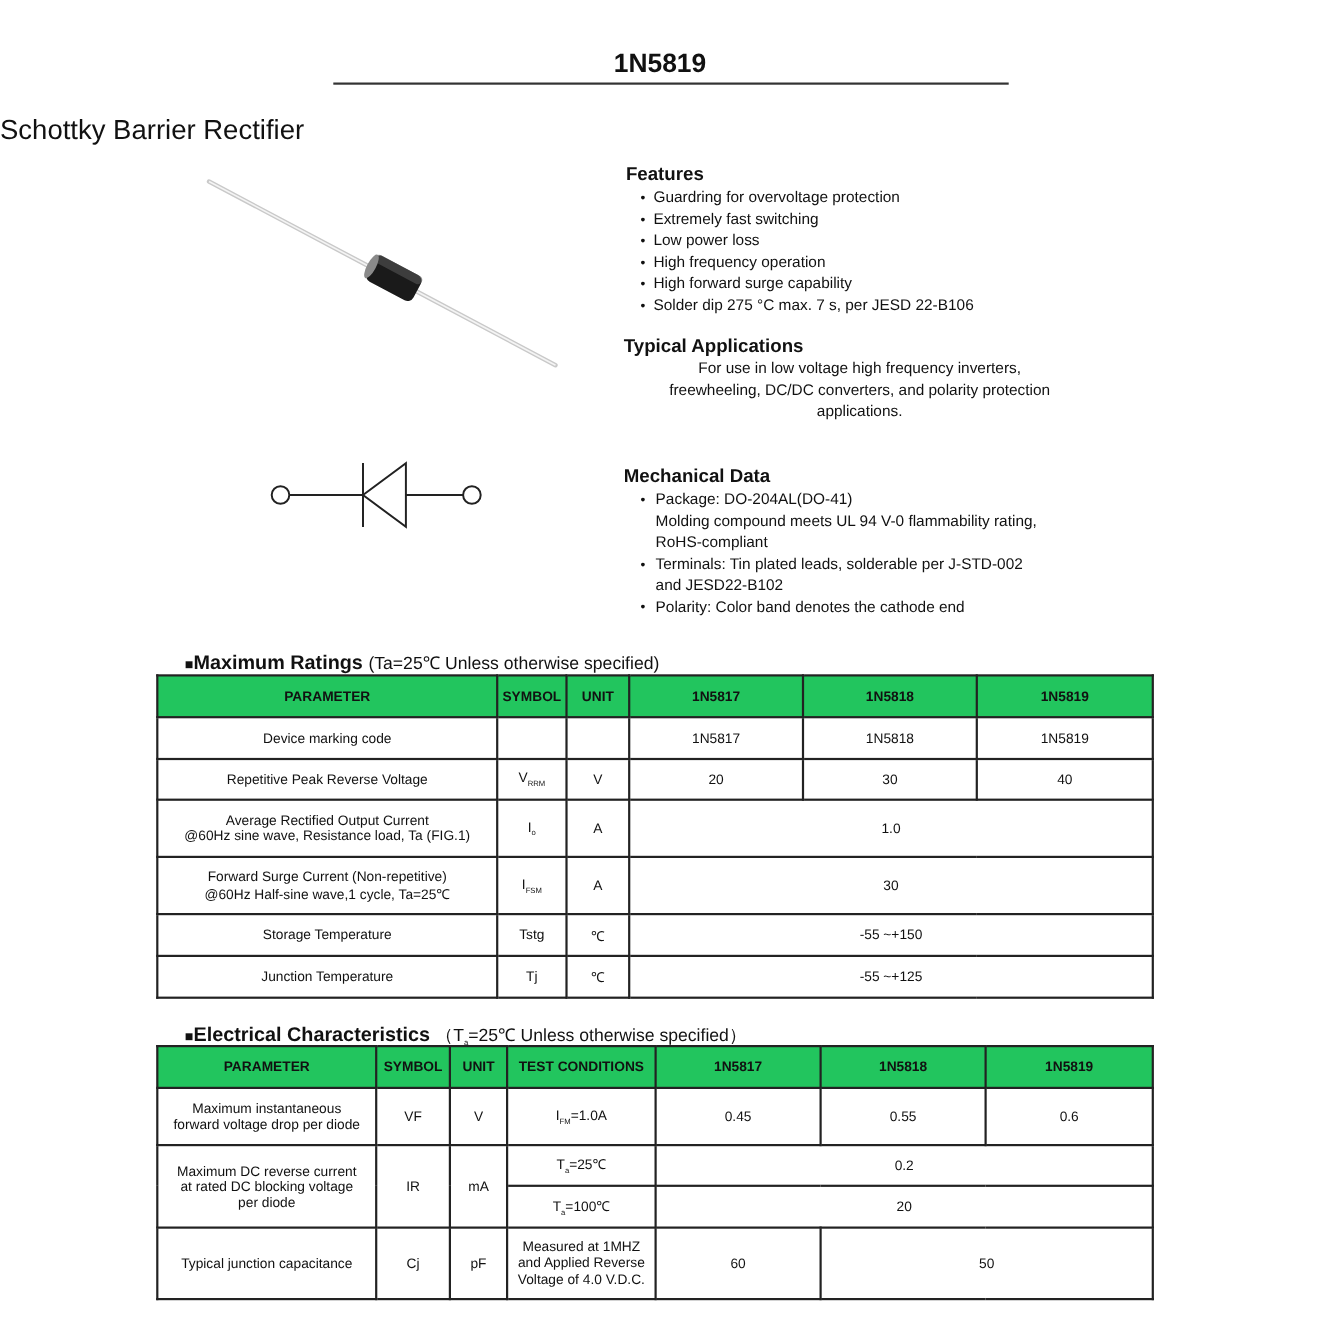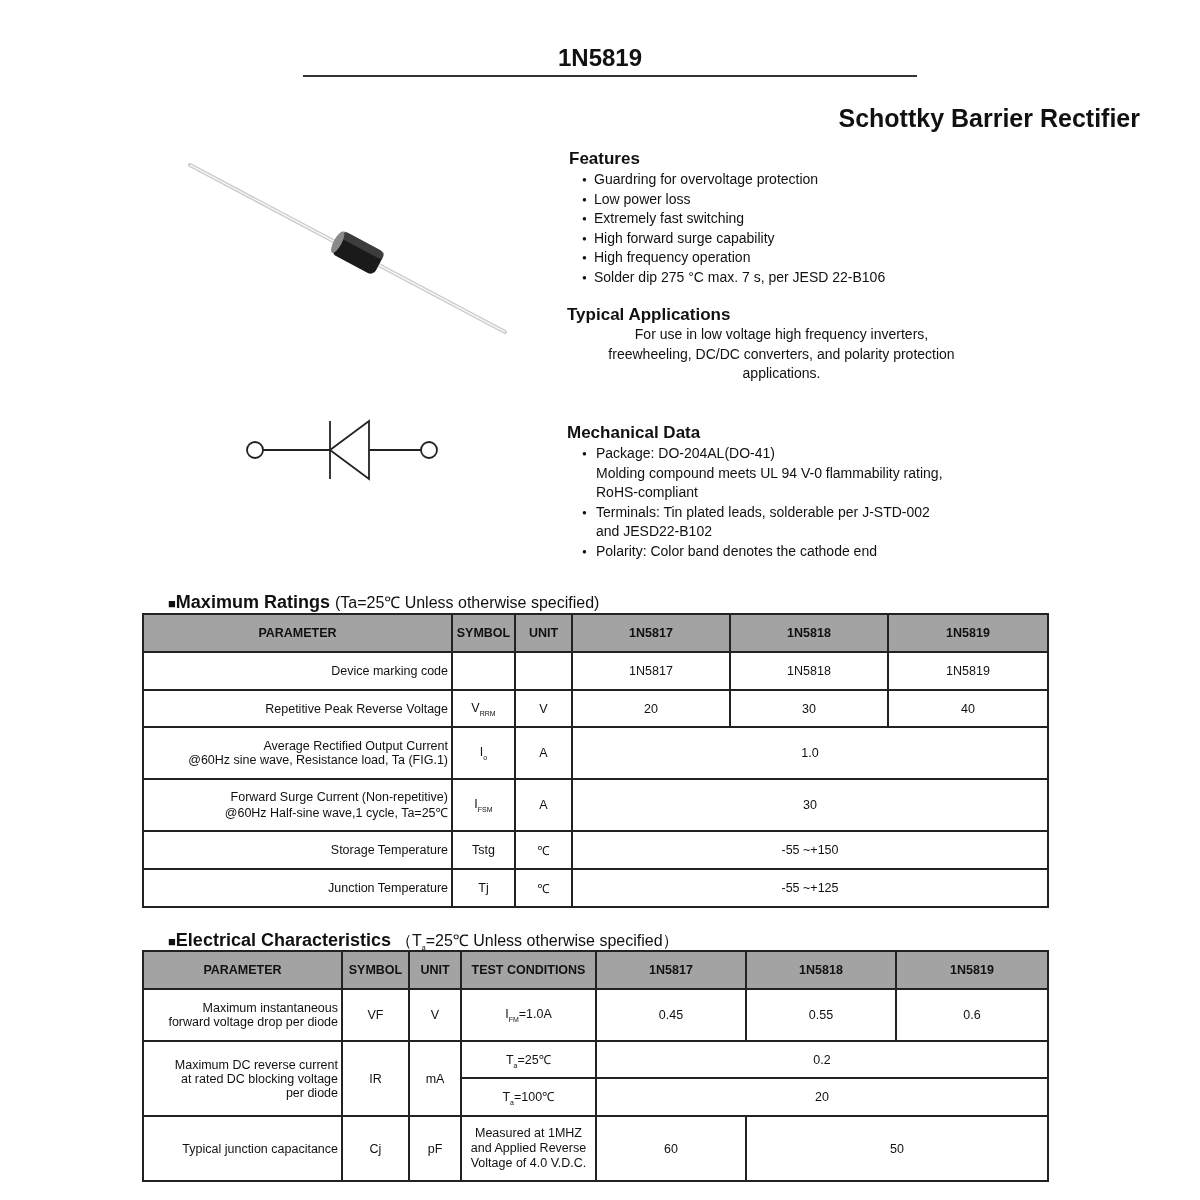--- a/index.html
+++ b/index.html
@@ -1,32 +1,32 @@
 <!DOCTYPE html>
 <html><head>
 <meta charset="utf-8">
 <style>
   html, body { margin:0; padding:0; background:#ffffff; }
   body { width:1200px; height:1200px; position:relative; overflow:hidden;
          font-family:"Liberation Sans", sans-serif; color:#111; }
   .abs { position:absolute; }
   .part-title { left:0; width:1200px; top:44px; text-align:center; font-weight:bold; font-size:24px; }
   .title-rule { left:303px; width:614px; top:75px; height:0; border-top:2px solid #333; }
-  .doc-title { left:0; width:1140px; top:104px; text-align:right; font-weight:bold; font-size:25px; }
+  .doc-title { left:0; width:1140px; top:104px; text-align:left; font-weight:normal; font-size:25px; }
   .sec-h { font-weight:bold; font-size:17px; }
   .bullets { margin:2px; padding:0; list-style:none; font-size:14px; line-height:19.6px; }
   .bullets li { position:relative; padding-left:12px; }
   .bullets li::before { content:"\25CF"; position:absolute; left:0; top:0; font-size:8px; }
   .para { font-size:14px; line-height:19.6px;text-align:center; }
   .mech li { padding-left:14px; }
   .mech b { font-weight:normal; }
   table { border-collapse:collapse; position:absolute; table-layout:fixed; }
   td, th { border:2px solid #222; font-size:12.5px; padding:0 3px; text-align:center; vertical-align:middle; }
-  th { background:#a3a3a3; font-weight:bold; font-size:12.5px; }
-  td.left { text-align:right; }
+  th { background:#22c55e; font-weight:bold; font-size:12.5px; }
+  td.left { text-align:center; }
   .tbl-title { font-weight:bold; font-size:18px; }
   .tbl-sub { font-size:16px; font-weight:normal; }
   sub { font-size:7px; }
 </style>
 </head>
 <body>
 
 <div class="abs part-title">1N5819</div>
 <div class="abs title-rule"></div>
 <div class="abs doc-title">Schottky Barrier  Rectifier</div>
@@ -48,24 +48,24 @@
   <line x1="23" y1="35" x2="90" y2="35" stroke="#222" stroke-width="1.8"></line>
   <line x1="90" y1="6" x2="90" y2="64" stroke="#222" stroke-width="1.8"></line>
   <polygon points="90,35 129,6 129,64" fill="none" stroke="#222" stroke-width="1.8"></polygon>
   <line x1="129" y1="35" x2="181" y2="35" stroke="#222" stroke-width="1.8"></line>
   <circle cx="189" cy="35" r="8" fill="none" stroke="#222" stroke-width="1.8"></circle>
 </svg>
 
 <div class="abs sec-h" style="left:569px;top:149px">Features</div>
 <ul class="abs bullets" style="left:580px;top:168px;width:380px">
   <li>Guardring for overvoltage protection</li>
+  <li>Extremely fast switching</li>
   <li>Low power loss</li>
-  <li>Extremely fast switching</li>
+  <li>High frequency operation</li>
   <li>High forward surge capability</li>
-  <li>High frequency operation</li>
   <li>Solder dip 275 °C max. 7 s, per JESD 22-B106</li>
 </ul>
 
 <div class="abs sec-h" style="left:567px;top:305px">Typical  Applications</div>
 <div class="abs para" style="left:594px;top:325px;width:375px">For use in low voltage high frequency inverters, freewheeling, DC/DC converters, and polarity protection applications.</div>
 
 <div class="abs sec-h" style="left:567px;top:423px">Mechanical Data</div>
 <ul class="abs bullets mech" style="left:580px;top:442px;width:370px">
   <li><b>Package</b><span>: </span><span>DO-204AL(DO-41)</span><br><span>Molding compound meets UL 94 V-0 flammability rating, RoHS-compliant</span></li>
   <li><b>Terminals</b><span>: </span><span>Tin plated leads, solderable  per  J-STD-002 and JESD22-B102</span></li>

